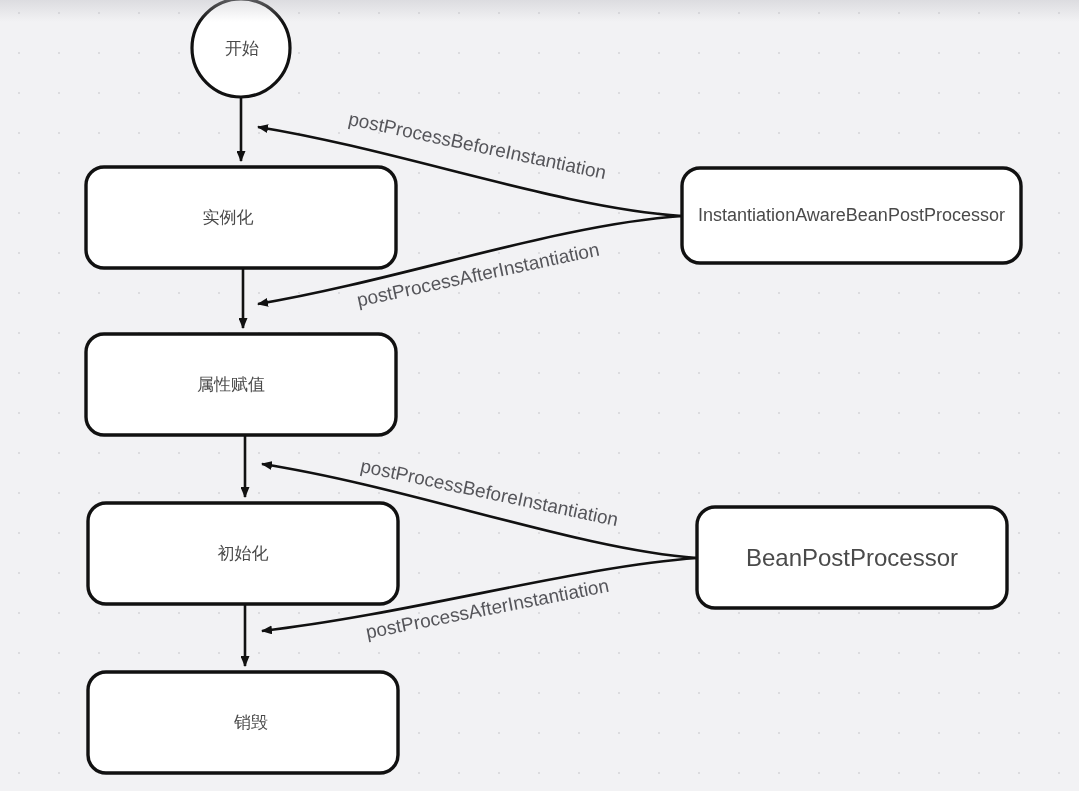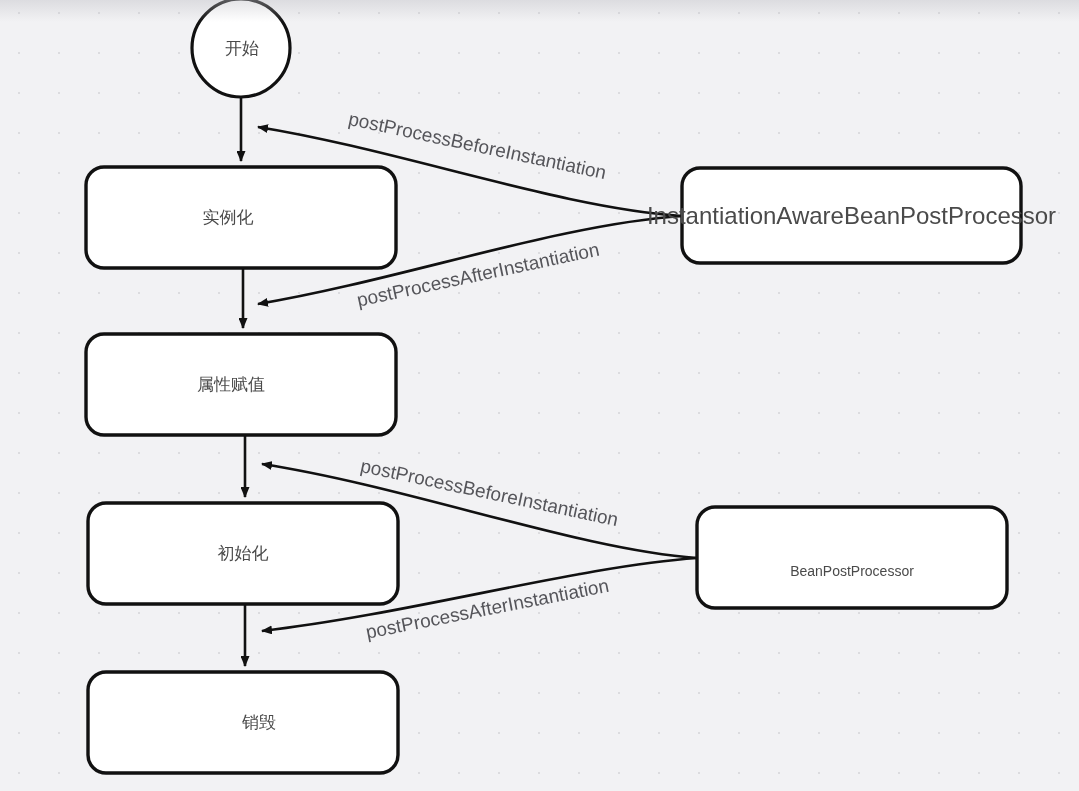--- a/index.html
+++ b/index.html
@@ -122,25 +122,25 @@
   </svg>
 
   <div class="node-label" style="left:192px; top:6px; width:100px; height:85px;">开始</div>
 
   <div class="node-label" style="left:73px; top:167px; width:310px; height:101px;">实例化</div>
 
   <div class="node-label" style="left:76px; top:334px; width:310px; height:101px;">属性赋值</div>
 
   <div class="node-label" style="left:88px; top:503px; width:310px; height:101px;">初始化</div>
 
-  <div class="node-label" style="left:104px; top:672px; width:310px; height:101px;">销毁</div>
+  <div class="node-label" style="left:96px; top:672px; width:310px; height:101px;">销毁</div>
 
-  <div class="node-label" style="left:682px; top:168px; width:339px; height:95px; font-size:24px;">InstantiationAwareBeanPostProcessor</div>
+  <div class="node-label" style="left:682px; top:168px; width:339px; height:95px; font-size:18px;">InstantiationAwareBeanPostProcessor</div>
 
-  <div class="node-label" style="left:697px; top:507px; width:310px; height:101px; font-size:14px;margin-top:13px;">BeanPostProcessor</div>
+  <div class="node-label" style="left:697px; top:507px; width:310px; height:101px; font-size:24px;">BeanPostProcessor</div>
 
   <div class="edge-label" style="left:351px; top:108px; transform: rotate(12deg);">postProcessBeforeInstantiation</div>
 
   <div class="edge-label" style="left:355px; top:290px; transform: rotate(-12deg);">postProcessAfterInstantiation</div>
 
   <div class="edge-label" style="left:363px; top:455px; transform: rotate(12deg);">postProcessBeforeInstantiation</div>
 
   <div class="edge-label" style="left:364px; top:622px; transform: rotate(-11deg);">postProcessAfterInstantiation</div>
 
   <div id="topshade"></div>

